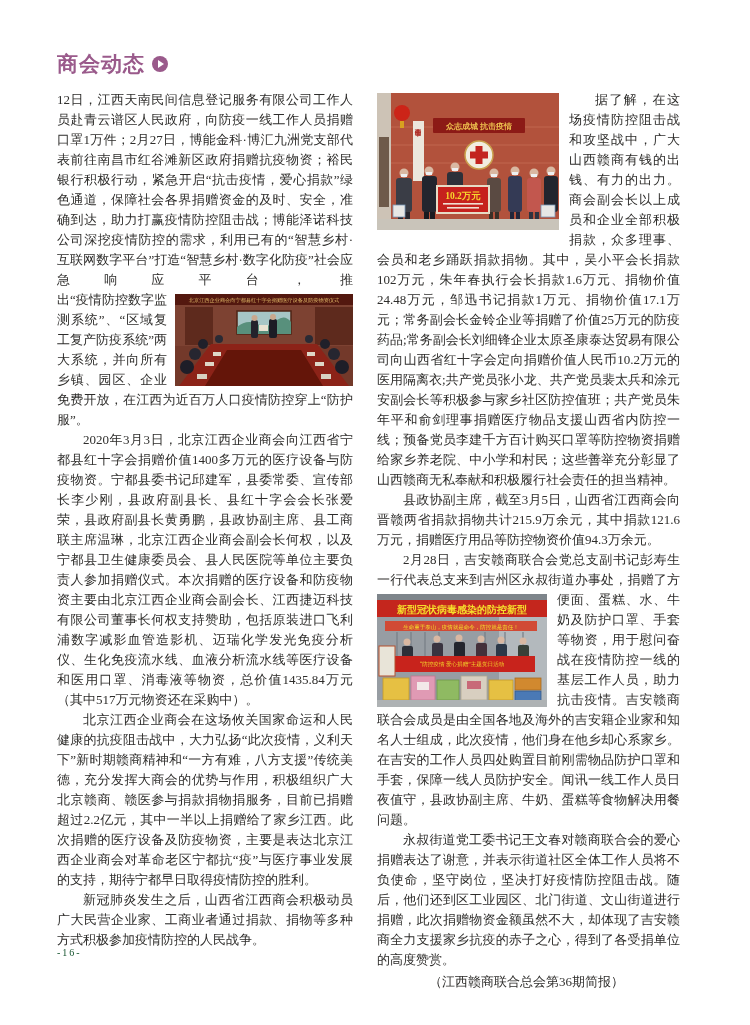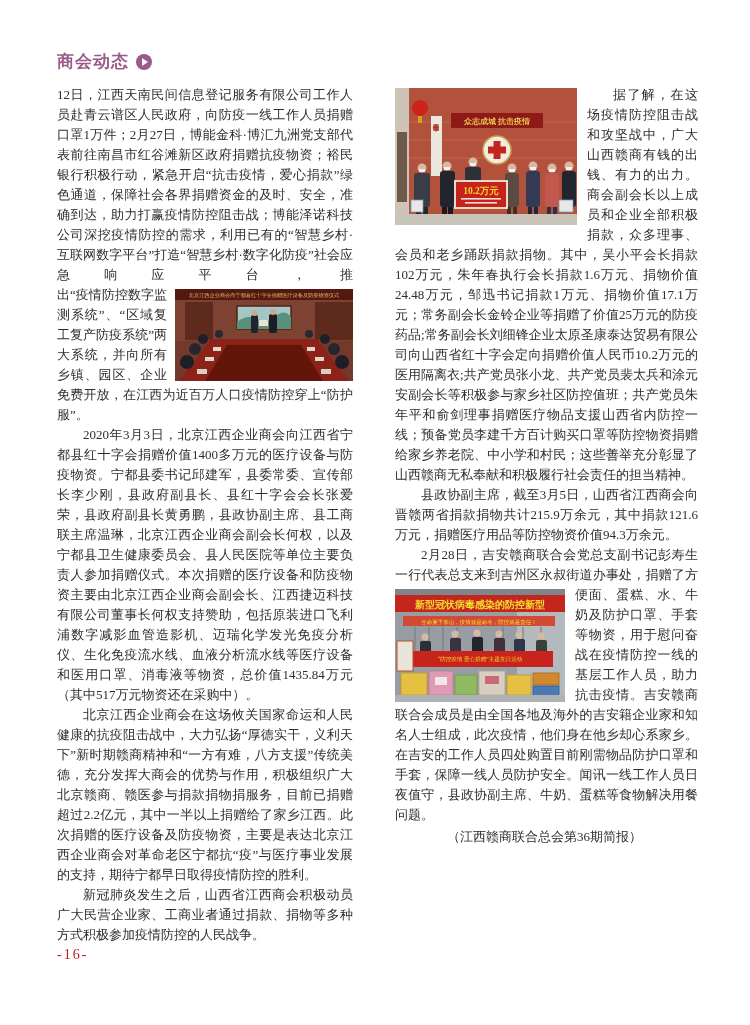--- a/index.html
+++ b/index.html
@@ -4,42 +4,42 @@
 <style>
   html,body{margin:0;padding:0;background:#ffffff;}
   .page{
     position:relative;width:750px;height:1025px;background:#ffffff;overflow:hidden;
     font-family:"Liberation Serif","DejaVu Serif",serif;color:#2e2d2b;
   }
   .content{position:absolute;left:57px;top:50px;width:641px;}
   .masthead{display:flex;align-items:center;gap:7px;margin:0 0 12px 0;}
   .masthead-title{
     font-family:"Liberation Sans","DejaVu Sans",sans-serif;
-    font-weight:bold;font-size:17px;color:#9a5a8b;letter-spacing:1px;
+    font-weight:bold;font-size:21px;color:#9a5a8b;letter-spacing:1px;
   }
   .play-badge{width:16px;height:16px;border-radius:50%;background:#9a5a8b;position:relative;flex:0 0 auto;}
   .play-badge::after{
     content:"";position:absolute;left:6px;top:4px;width:0;height:0;
     border-left:6px solid #fff;border-top:4px solid transparent;border-bottom:4px solid transparent;
   }
-  .columns{display:flex;gap:42px;}
+  .columns{display:flex;gap:24px;}
   .col{font-size:13px;line-height:20px;text-align:justify;text-justify:inter-ideograph;}
   .col-left{width:296px;}
   .col-right{width:303px;}
   .col p{margin:0;text-indent:2em;}
   .col p.no-indent{text-indent:0;}
   .photo{display:block;border:0;line-height:0;}
   .photo svg{display:block;}
   .photo-conference{float:right;margin:4px 0 3px 8px;}
   .photo-redcross{float:left;margin:3px 10px 3px 0;}
   .photo-street{float:left;margin:4px 10px 3px 0;}
   .attribution{text-indent:0 !important;text-align:center;margin-top:2px !important;padding-right:4px;}
   .page-number{
-    position:absolute;left:57px;top:947px;font-size:14px;letter-spacing:2px;
-    font-family:"Liberation Serif","DejaVu Serif",serif;color:#b91c1c;
+    position:absolute;left:57px;top:947px;font-size:10px;letter-spacing:2px;
+    font-family:"Liberation Serif","DejaVu Serif",serif;color:#14532d;
   }
   .clearfix::after{content:"";display:block;clear:both;}
 </style>
 </head>
 <body>
 
 <div class="page">
   <div class="content">
 
     <div class="masthead">
@@ -79,21 +79,21 @@
               <rect x="38" y="58" width="8" height="4" fill="#ded8c8"></rect>
               <rect x="30" y="68" width="9" height="4" fill="#ded8c8"></rect>
               <rect x="132" y="58" width="8" height="4" fill="#ded8c8"></rect>
               <rect x="140" y="68" width="9" height="4" fill="#ded8c8"></rect>
               <rect x="22" y="80" width="10" height="5" fill="#d8d2c2"></rect>
               <rect x="146" y="80" width="10" height="5" fill="#d8d2c2"></rect>
             </svg>
             </span><span>“疫情防控数字监测系统”、“区域复工复产防疫系统”两大系统，并向所有乡镇、园区、企业免费开放，在江西为近百万人口疫情防控穿上“防护服”。</span>
         </p>
         <p>2020年3月3日，北京江西企业商会向江西省宁都县红十字会捐赠价值1400多万元的医疗设备与防疫物资。宁都县委书记邱建军，县委常委、宣传部长李少刚，县政府副县长、县红十字会会长张爱荣，县政府副县长黄勇鹏，县政协副主席、县工商联主席温琳，北京江西企业商会副会长何权，以及宁都县卫生健康委员会、县人民医院等单位主要负责人参加捐赠仪式。本次捐赠的医疗设备和防疫物资主要由北京江西企业商会副会长、江西捷迈科技有限公司董事长何权支持赞助，包括原装进口飞利浦数字减影血管造影机、迈瑞化学发光免疫分析仪、生化免疫流水线、血液分析流水线等医疗设备和医用口罩、消毒液等物资，总价值1435.84万元（其中517万元物资还在采购中）。</p>
-        <p>北京江西企业商会在这场攸关国家命运和人民健康的抗疫阻击战中，大力弘扬“厚德实干，义利天下”新时期赣商精神和“一方有难，八方支援”传统美德，充分发挥大商会的优势与作用，积极组织广大北京赣商、赣医参与捐款捐物捐服务，目前已捐赠超过2.2亿元，其中一半以上捐赠给了家乡江西。此次捐赠的医疗设备及防疫物资，主要是表达北京江西企业商会对革命老区宁都抗“疫”与医疗事业发展的支持，期待宁都早日取得疫情防控的胜利。</p>
+        <p>北京江西企业商会在这场攸关国家命运和人民健康的抗疫阻击战中，大力弘扬“此次疫情，义利天下”新时期赣商精神和“一方有难，八方支援”传统美德，充分发挥大商会的优势与作用，积极组织广大北京赣商、赣医参与捐款捐物捐服务，目前已捐赠超过2.2亿元，其中一半以上捐赠给了家乡江西。此次捐赠的医疗设备及防疫物资，主要是表达北京江西企业商会对革命老区宁都抗“疫”与医疗事业发展的支持，期待宁都早日取得疫情防控的胜利。</p>
         <p>新冠肺炎发生之后，山西省江西商会积极动员广大民营企业家、工商业者通过捐款、捐物等多种方式积极参加疫情防控的人民战争。</p>
       </div>
 
       <div class="col col-right clearfix">
         <p>
           <span class="photo photo-redcross">
               <svg width="182" height="137" viewBox="0 0 182 137" xmlns="http://www.w3.org/2000/svg">
               <rect width="182" height="137" fill="#b2523c"></rect>
               <line x1="0" y1="34" x2="182" y2="34" stroke="#c1664e" stroke-width="1"></line>
               <line x1="0" y1="52" x2="182" y2="52" stroke="#c1664e" stroke-width="1"></line>
@@ -196,20 +196,21 @@
                 <rect x="112" y="86" width="24" height="20" fill="#e6c043" stroke="#c49a2a" stroke-width="0.8"></rect>
                 <rect x="138" y="84" width="26" height="12" fill="#d1892f" stroke="#a86a20" stroke-width="0.8"></rect>
                 <rect x="138" y="97" width="26" height="11" fill="#4a79b5" stroke="#345a8c" stroke-width="0.8"></rect>
                 <rect x="40" y="88" width="12" height="8" fill="#f2e8e8"></rect>
                 <rect x="90" y="87" width="14" height="8" fill="#c86a78"></rect>
               </g>
               <rect x="0" y="106" width="170" height="7" fill="#aeb2b4"></rect>
             </svg>
             </span><span>面、蛋糕、水、牛奶及防护口罩、手套等物资，用于慰问奋战在疫情防控一线的基层工作人员，助力抗击疫情。吉安赣商联合会成员是由全国各地及海外的吉安籍企业家和知名人士组成，此次疫情，他们身在他乡却心系家乡。在吉安的工作人员四处购置目前刚需物品防护口罩和手套，保障一线人员防护安全。闻讯一线工作人员日夜值守，县政协副主席、牛奶、蛋糕等食物解决用餐问题。</span>
         </p>
+        <p>永叔街道党工委书记王文春对赣商联合会的爱心捐赠表达了谢意，并表示街道社区全体工作人员将不负使命，坚守岗位，坚决打好疫情防控阻击战。随后，他们还到区工业园区、北门街道、文山街道进行捐赠，此次捐赠物资金额虽然不大，却体现了吉安赣商全力支援家乡抗疫的赤子之心，得到了各受捐单位的高度赞赏。</p>
         <p class="attribution">（江西赣商联合总会第36期简报）</p>
       </div>
 
     </div>
   </div>
 
   <div class="page-number">-16-</div>
 </div>
 
 </body></html>

